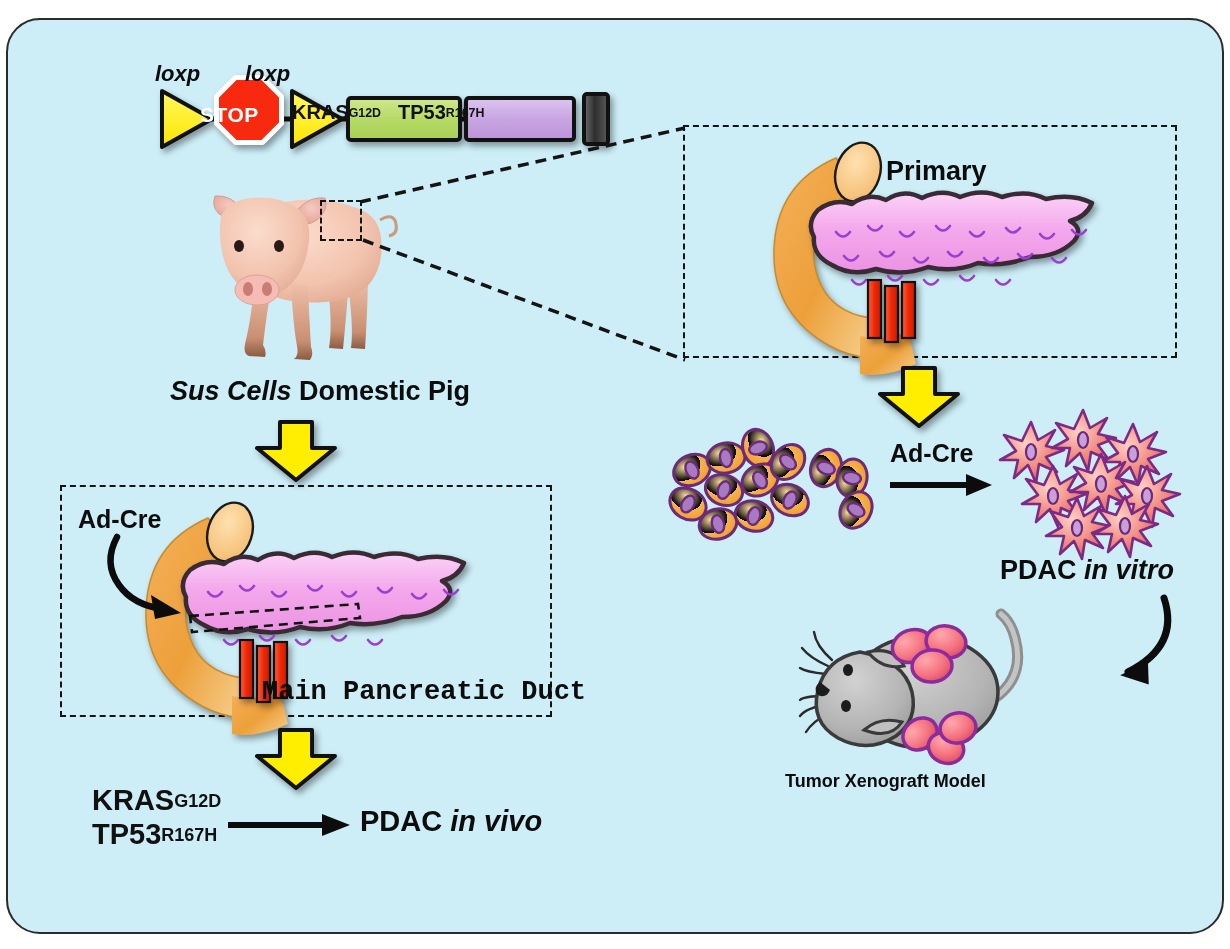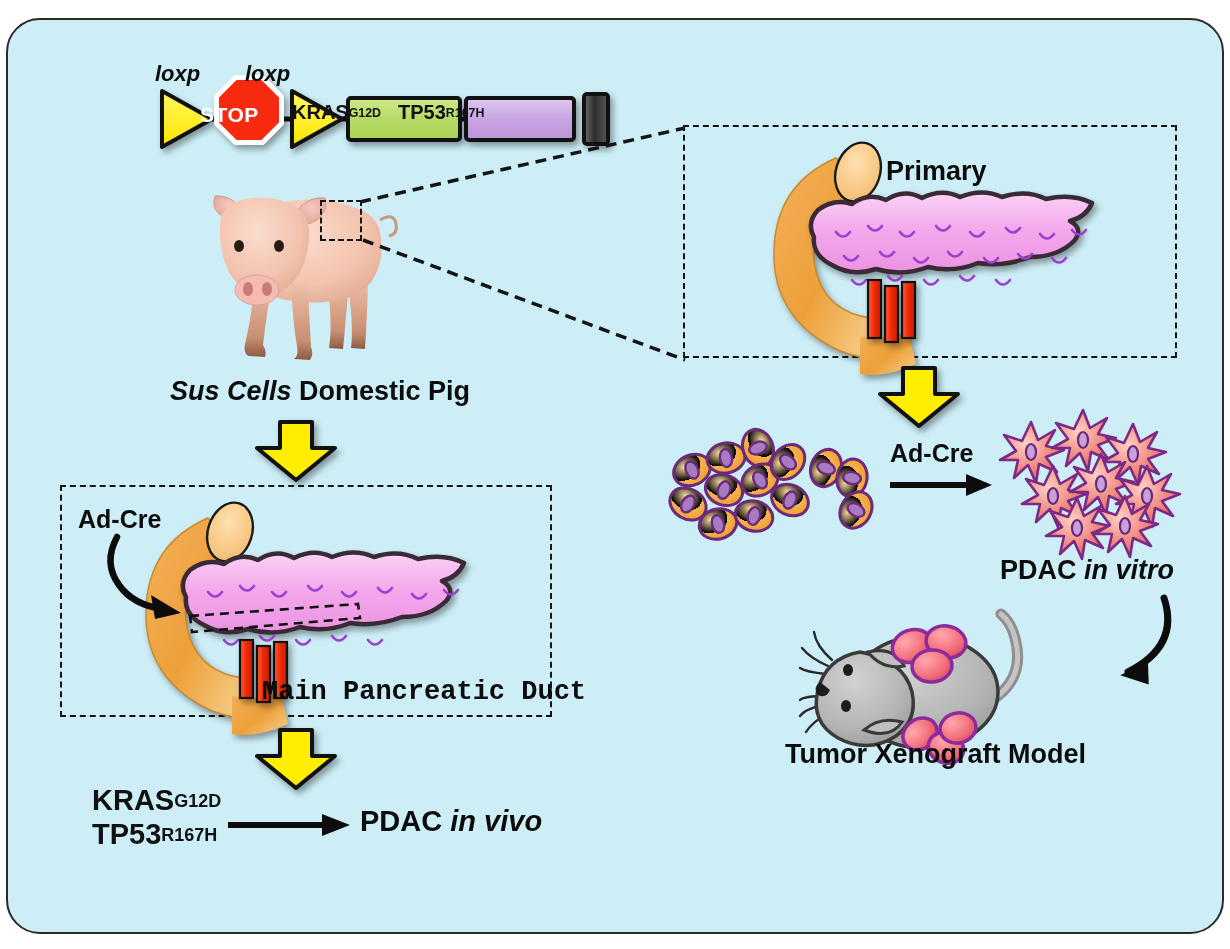--- a/index.html
+++ b/index.html
@@ -372,21 +372,21 @@
     <g stroke="#8c2b9c" stroke-width="3.5">
       <ellipse cx="112" cy="38" rx="20" ry="16" fill="url(#mtum)" transform="rotate(-20 112 38)"></ellipse>
       <ellipse cx="146" cy="34" rx="20" ry="16" fill="url(#mtum)" transform="rotate(10 146 34)"></ellipse>
       <ellipse cx="132" cy="58" rx="20" ry="16" fill="url(#mtum)" transform="rotate(-5 132 58)"></ellipse>
       <ellipse cx="120" cy="126" rx="18" ry="15" fill="url(#mtum)" transform="rotate(-35 120 126)"></ellipse>
       <ellipse cx="146" cy="140" rx="18" ry="15" fill="url(#mtum)" transform="rotate(20 146 140)"></ellipse>
       <ellipse cx="158" cy="120" rx="18" ry="15" fill="url(#mtum)" transform="rotate(-10 158 120)"></ellipse>
     </g>
   </svg>
 
-  <div class="lbl" style="left:785px;top:740px;font-size:27px;">Tumor Xenograft Model</div>
+  <div class="lbl" style="left:785px;top:772px;font-size:18px;">Tumor Xenograft Model</div>
 
   <svg class="abs shadow" style="left:253px;top:420px;" width="86" height="62" viewBox="0 0 86 62">
     <path d="M27 2 L59 2 L59 28 L82 28 L43 60 L4 28 L27 28 Z" fill="#ffee00" stroke="#111" stroke-width="4" stroke-linejoin="round"></path>
   </svg>
 
   <div class="dashbox" style="left:60px;top:485px;width:492px;height:232px;"></div>
 
   <svg class="abs" style="left:112px;top:500px;" width="420" height="215" viewBox="0 0 420 215">
     <g class="shadow">
       <path d="M96 18 q-60 26 -62 92 q-2 64 56 96 q18 10 40 12 l0 -40 q-40 -6 -52 -40 q-12 -36 8 -62 q14 -18 36 -24 Z" fill="url(#duoG)" stroke="#c98a2c" stroke-width="1.5"></path>

